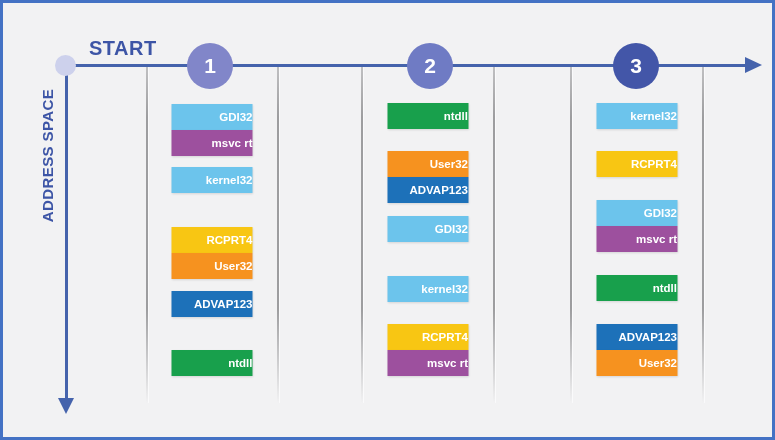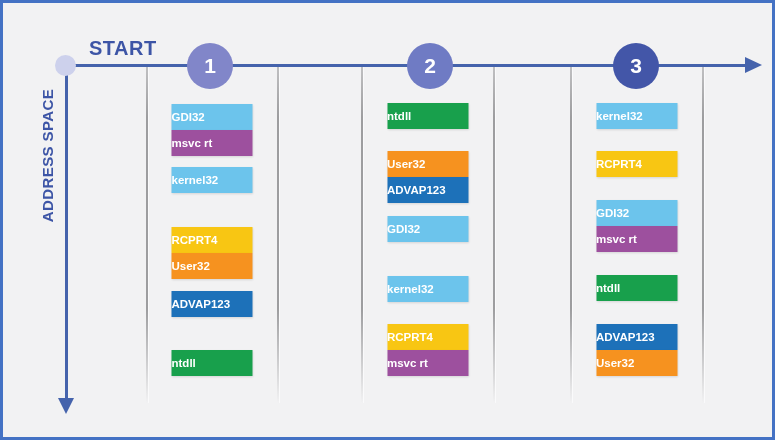--- a/index.html
+++ b/index.html
@@ -92,21 +92,21 @@
   }
   .timeline-circle.p1 { left: 184px; }
   .timeline-circle.p2 { left: 404px; }
   .timeline-circle.p3 { left: 610px; }
 
   
   .module-block {
     position: absolute; left: 50%; transform: translateX(-50%);
     width: 81px; height: 26px;
     color: #ffffff; font-size: 11.5px; font-weight: bold;
-    text-align: left; line-height: 26px;
+    text-align: right; line-height: 26px;
     box-shadow: 0 1px 2px rgba(0,0,0,0.12);
     white-space: nowrap;
   }
 </style>
 </head>
 <body>
 
 <div id="diagram">
 
   <div class="crease crease-1"></div>

